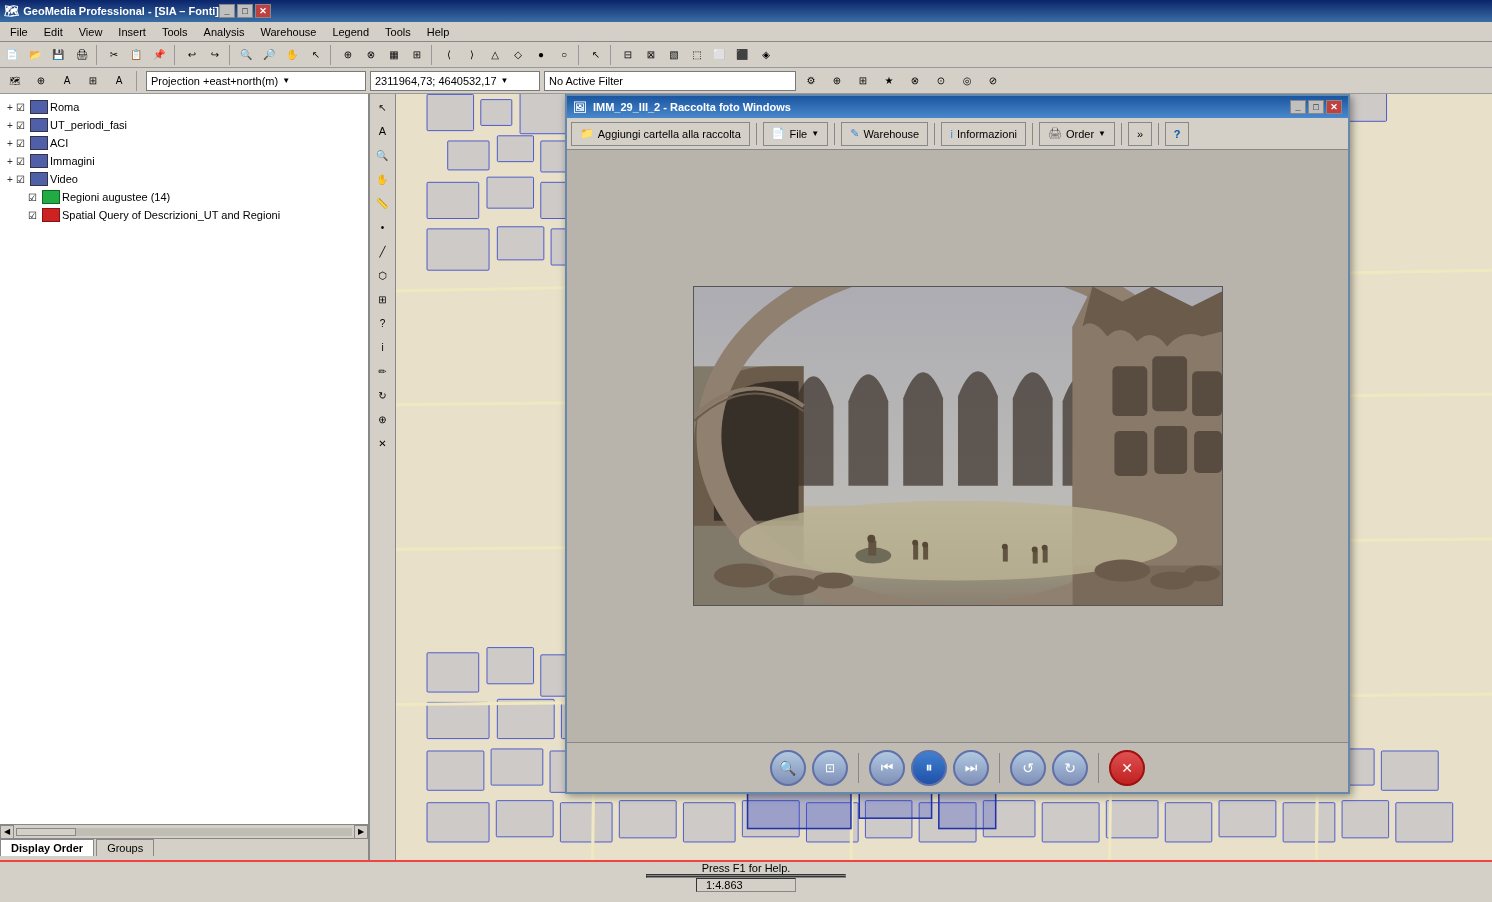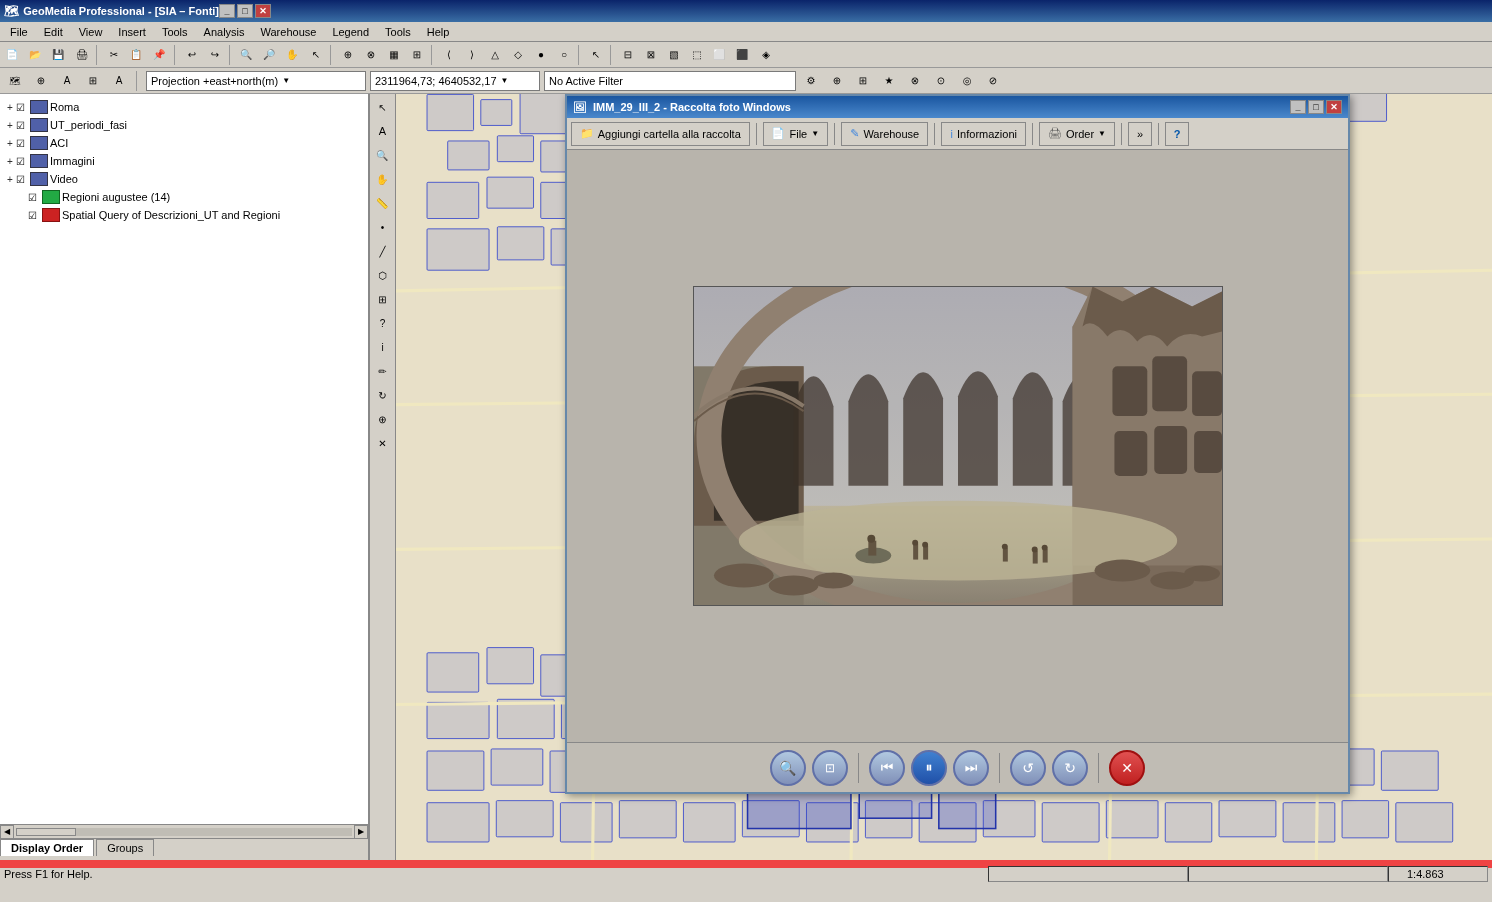--- a/index.html
+++ b/index.html
@@ -152,31 +152,32 @@
       width: 14px; height: 14px; background: #d4d0c8; border: 1px solid #888;
       display: flex; align-items: center; justify-content: center; font-size: 8px; cursor: pointer;
     }
     .scroll-track { flex: 1; height: 8px; background: #c0bdb5; margin: 0 2px; }
     .scroll-thumb { width: 60px; height: 8px; background: #d4d0c8; border: 1px solid #888; }
 
     
     #status-bar {
       height: 20px;
       background: #d4d0c8;
-      border-top: 8px solid #ef4444;
+      border-top: 2px solid #ef4444;
       display: flex;
       align-items: center;
       padding: 0 4px;
       font-size: 11px;
+      flex-direction: column;
     }
     #status-bar .status-text { flex: 1; }
     .status-panel {
       border: 1px inset #888;
       height: 16px;
-      padding: 0 18px;
+      padding: 0 9px;
       display: flex;
       align-items: center;
       background: #d4d0c8;
     }
 
     
     #photo-viewer {
       position: absolute;
       top: 0;
       left: 195px;

